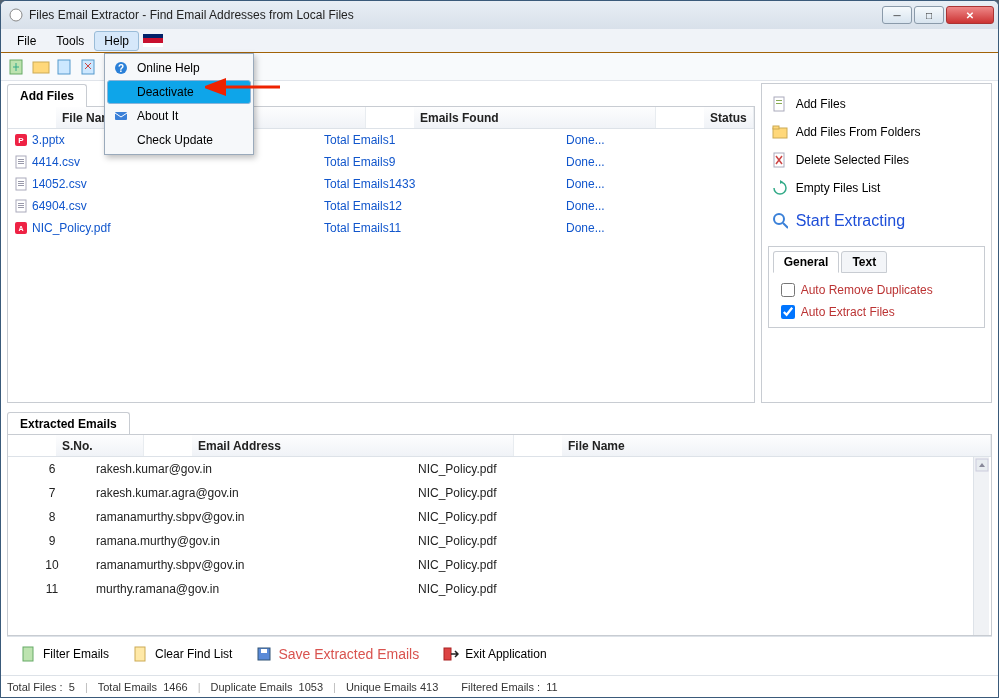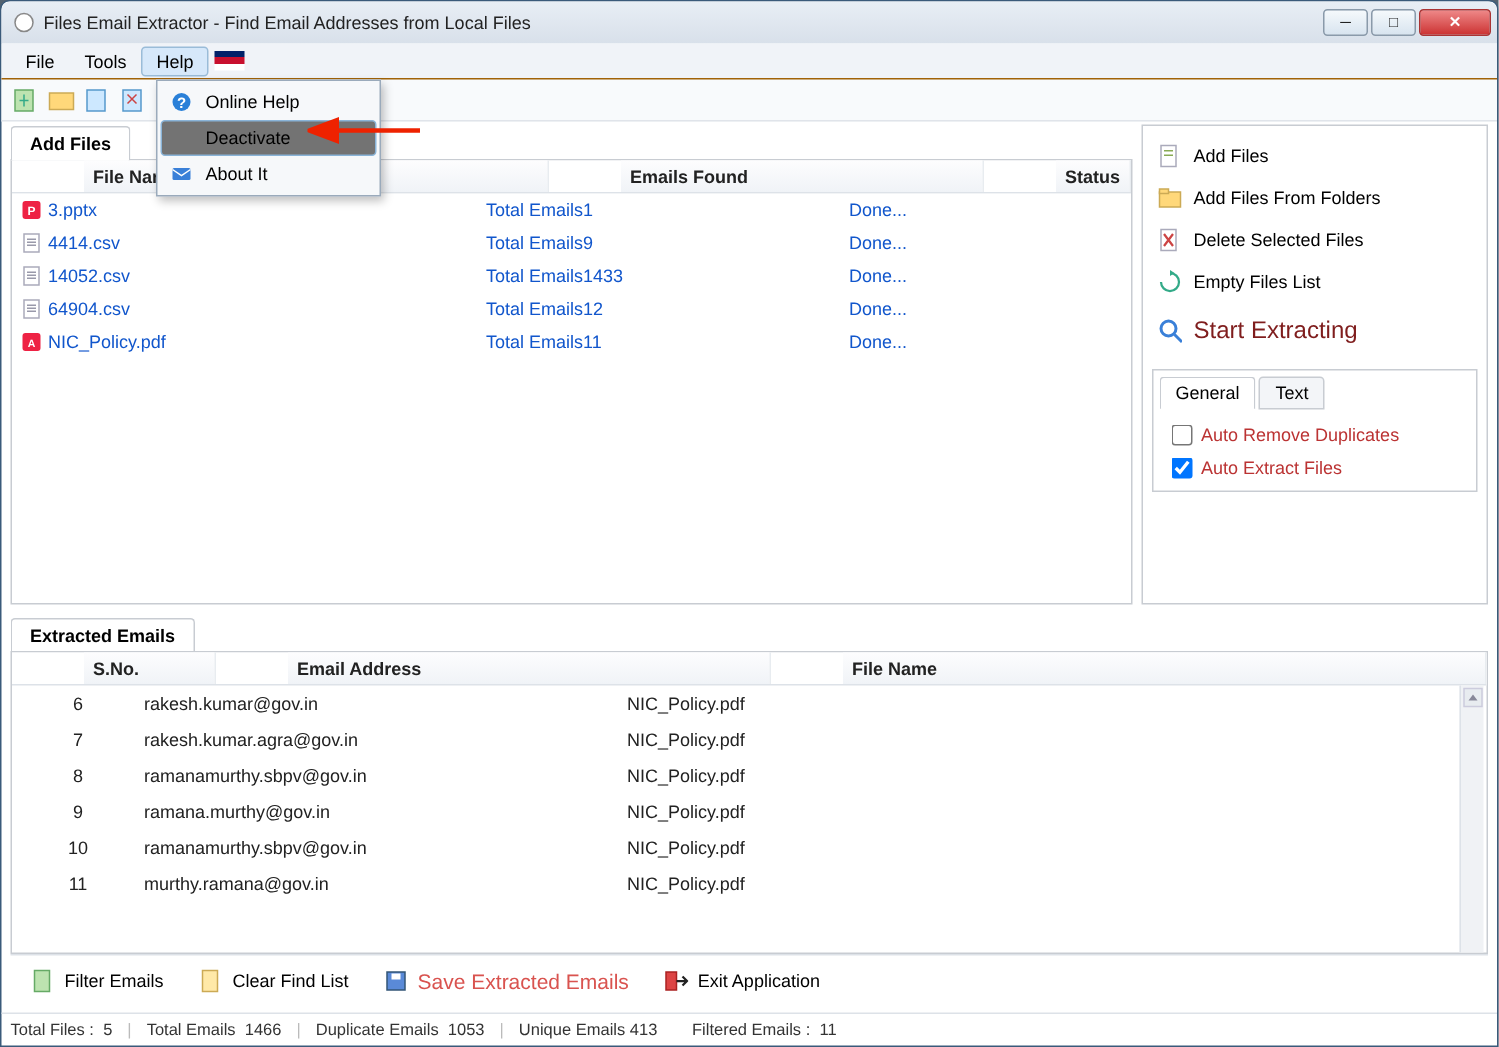--- a/index.html
+++ b/index.html
@@ -13,21 +13,21 @@
 .winbtn { width: 30px; height: 18px; border: 1px solid #8a9aaa; border-radius: 3px; display: flex; align-items: center; justify-content: center; font-size: 10px; font-weight:bold; background: linear-gradient(#f5f9fc, #d8e4ef); cursor:pointer; }
 .winbtn.close { width: 48px; background: linear-gradient(#e88, #c33); border-color:#a33; color:#fff; }
 
 .menubar { height: 24px; background: #f0f3f8; border-bottom: 1px solid #a16207; display: flex; align-items: center; padding: 0 6px; font-size: 12px; position: relative; }
 .menuitem { padding: 3px 10px; cursor: pointer; }
 .menuitem:hover, .menuitem.active { background: #d6e8fa; border: 1px solid #9abcd8; padding: 2px 9px; border-radius: 3px; }
 .flag { width: 20px; height: 13px; background: linear-gradient(to bottom, #012169 33%, #c8102e 33%, #c8102e 66%, #fff 66%); display:inline-block; margin-left:4px; }
 
 .dropdown { position: absolute; top: 24px; left: 103px; width: 150px; background: #f6f8fa; border: 1px solid #9aaabb; box-shadow: 2px 3px 6px rgba(0,0,0,0.25); z-index: 100; font-size: 12px; padding: 2px; }
 .dropdown .dditem { padding: 5px 8px 5px 30px; cursor: pointer; position: relative; }
-.dropdown .dditem.highlight { background: #737373; border: 1px solid #8ab4d8; border-radius: 3px; padding: 4px 7px 4px 29px; }
+.dropdown .dditem.highlight { background: #0ea5e9; border: 1px solid #8ab4d8; border-radius: 3px; padding: 4px 7px 4px 29px; }
 .dropdown .dditem .ddicon { position: absolute; left: 6px; top: 4px; width: 16px; height: 16px; display:flex; align-items:center; justify-content:center; }
 
 .toolbar { height: 28px; background: #f8fafc; border-bottom: 1px solid #e0e4ea; display: flex; align-items: center; padding: 0 6px; gap: 4px; }
 .tbicon { width: 20px; height: 20px; border-radius: 2px; cursor:pointer; }
 
 .content { flex: 1; display: flex; flex-direction: column; padding: 2px 6px 4px 6px; gap: 4px; overflow: hidden; }
 .toprow { display: flex; gap: 6px; height: 320px; }
 .panel { border: 1px solid #c8ccd2; background: #fff; display: flex; flex-direction: column; min-height: 0; }
 .panel-left { flex: 1; }
 .panel-right { width: 272px; padding: 6px; }
@@ -43,23 +43,23 @@
 .col-status { flex: 1; }
 .listbody { flex:1; overflow:auto; }
 .listrow { display: flex; font-size: 12px; height: 22px; align-items: center; color: #1156cc; }
 .listrow:nth-child(odd){ background: #fff; }
 .listrow:nth-child(even){ background: #fff; }
 .listhead .col { font-weight: bold; color: #222; border-right: 1px solid #e8ecf0; background: linear-gradient(#fdfdfe,#f0f3f7); height:100%; display:flex; align-items:center;margin-left:48px; }
 .fileicon { width: 14px; height: 14px; margin-right: 4px; display:inline-flex; align-items:center; justify-content:center; flex-shrink:0; }
 
 .sidebtn { display: flex; align-items: center; gap: 8px; padding: 6px 4px; font-size: 12px; cursor: pointer; }
 .sideicon { width: 16px; height: 16px; display:flex; align-items:center; justify-content:center; flex-shrink:0; }
-.sidebtn.start { color: #7f1d1d; font-size: 16px; font-weight: normal; padding: 10px 4px; }
+.sidebtn.start { color: #1d4ed8; font-size: 16px; font-weight: normal; padding: 10px 4px; }
 .sidebox { border: 1px solid #c8ccd2; padding: 4px; margin-top: 6px; }
-.sidetabs { display: flex; gap: 2px; margin-bottom: 6px; }
+.sidetabs { display: flex; gap: 2px; margin-bottom: 6px; font-weight: bold; }
 .sidetab { padding: 3px 10px; font-size: 12px; border: 1px solid #c8ccd2; border-radius: 3px 3px 0 0; cursor:pointer; }
 .sidetab.active { border-bottom: 1px solid #fff; background:#fff; }
 .sidetab:not(.active) { background:#f3f5f8; }
 .checkrow { display: flex; align-items: center; gap: 6px; padding: 4px 8px; font-size: 12px; color: #b33; }
 
 .bottom-panel { flex: 1; display: flex; flex-direction: column; min-height: 0; margin-top: 4px; }
 .extracted-head .col-sno { width: 88px; }
 .extracted-head .col-email { width: 322px; }
 .extracted-head .col-fname { flex: 1; }
 .extrow { display: flex; font-size: 12px; height: 24px; align-items: center; color: #222; }
@@ -118,20 +118,23 @@
         <span>Deactivate</span>
       </div>
       <div class="dditem">
         <span class="ddicon">
             <svg width="14" height="14" viewBox="0 0 14 14">
               <rect x="1" y="3" width="12" height="8" rx="1" fill="#3a80d8"></rect>
               <path d="M1 4 L7 8 L13 4" stroke="#fff" fill="none"></path>
             </svg>
           </span>
         <span>About It</span>
+      </div>
+      <div class="dditem">
+        <span>Check Update</span>
       </div>
     </div>
   </div>
 
   <div class="toolbar">
     <div class="tbicon"><svg width="20" height="20">
           <rect x="3" y="3" width="12" height="14" fill="#bde3b0" stroke="#6a6"></rect>
           <path d="M9 6 L9 14 M6 10 L12 10" stroke="#3a8"></path>
         </svg></div>
     <div class="tbicon"><svg width="20" height="20">

